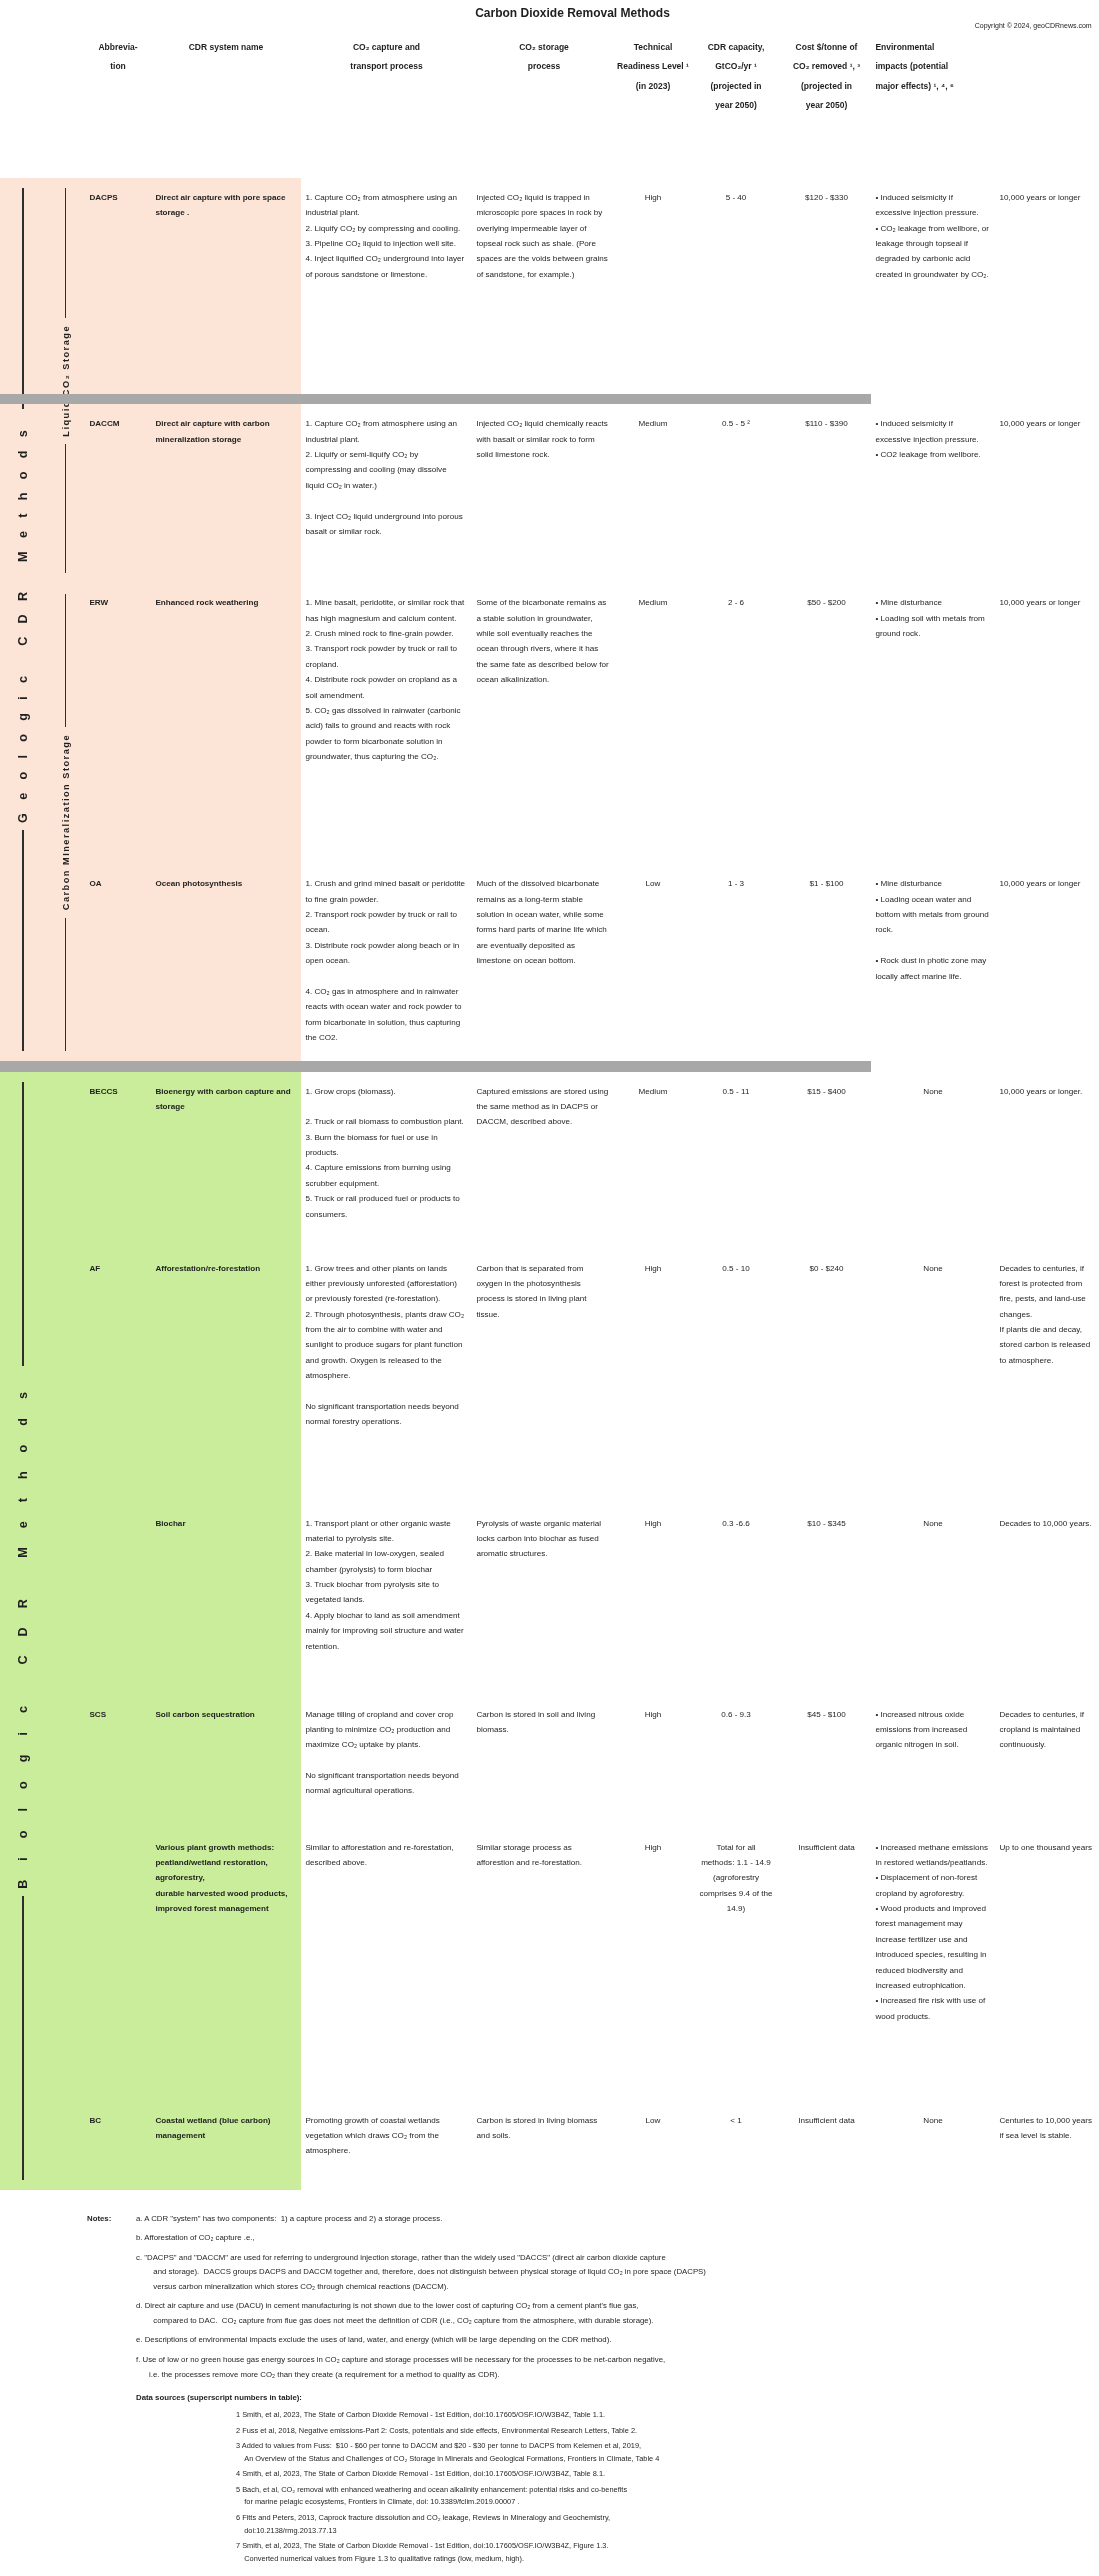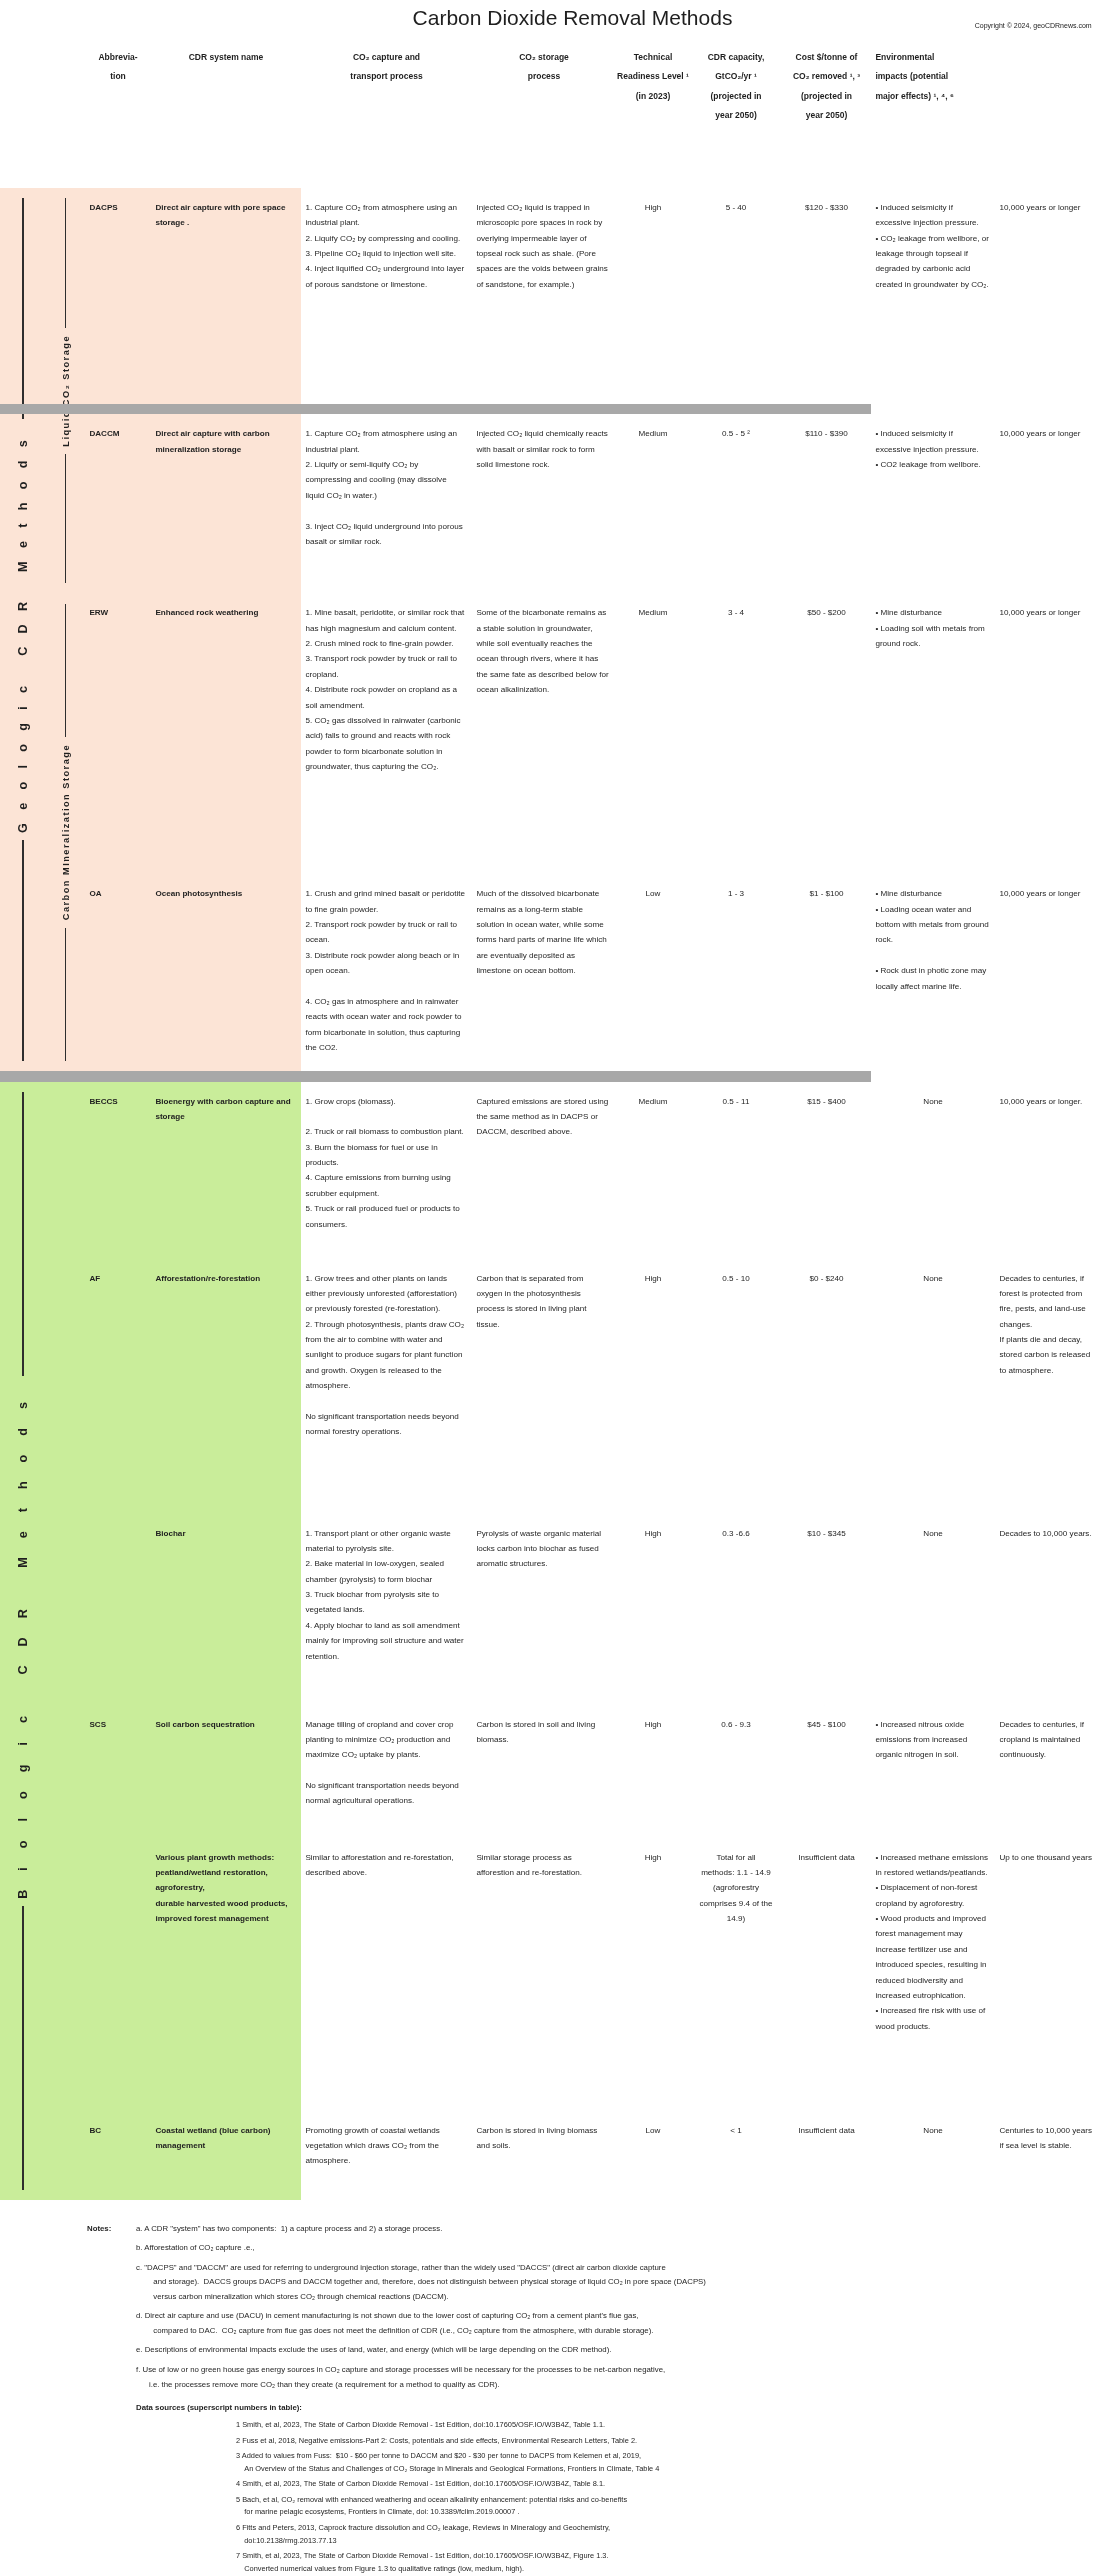--- a/index.html
+++ b/index.html
@@ -1,21 +1,21 @@
 <!DOCTYPE html>
 <html style="font-size:11.8px"><head>
 <meta charset="utf-8">
 <style>
   html,body{margin:0;padding:0;}
   body{
     width:1099px;height:2576px;overflow:hidden;position:relative;
     background:#ffffff;color:#1f1f1f;
     font-family:"Liberation Sans", sans-serif;
   }
-  .title{ text-align:center;font-size:21px;font-weight:normal;padding-top:5.9px;margin-left:46px; }
+  .title{ text-align:center;font-size:12px;font-weight:bold;padding-top:5.9px;margin-left:46px; }
   .copyright{ position:absolute;top:22px;right:7.4px;font-size:7px;color:#222; }
 
   .tbl{
     display:grid;
     grid-template-columns:46px 39px 66px 150px 171px 144px 74px 92px 89px 124px 103px;
   }
   .hdr{ margin-top:14.8px; grid-template-rows:111px; }
   .hd{
     font-weight:bold;font-size:8.5px;text-align:center;
     white-space:pre-line;line-height:2.3;padding-top:3px;z-index:1;
@@ -145,21 +145,21 @@
 
   <div class="cell b" style="grid-area:4/3">ERW</div>
   <div class="cell b" style="grid-area:4/4">Enhanced rock weathering</div>
   <div class="cell" style="grid-area:4/5">1. Mine basalt, peridotite, or similar rock that has high magnesium and calcium content.
 2. Crush mined rock to fine-grain powder.
 3. Transport rock powder by truck or rail to cropland.
 4. Distribute rock powder on cropland as a soil amendment.
 5. CO₂ gas dissolved in rainwater (carbonic acid) falls to ground and reacts with rock powder to form bicarbonate solution in groundwater, thus capturing the CO₂.</div>
   <div class="cell" style="grid-area:4/6">Some of the bicarbonate remains as a stable solution in groundwater, while soil eventually reaches the ocean through rivers, where it has the same fate as described below for ocean alkalinization.</div>
   <div class="cell c" style="grid-area:4/7">Medium</div>
-  <div class="cell c" style="grid-area:4/8">3 - 4</div>
+  <div class="cell c" style="grid-area:4/8">2 - 6</div>
   <div class="cell c" style="grid-area:4/9">$50 - $200</div>
   <div class="cell" style="grid-area:4/10">• Mine disturbance
 • Loading soil with metals from ground rock.</div>
   <div class="cell" style="grid-area:4/11">10,000 years or longer</div>
 
   <div class="cell b" style="grid-area:5/3">OA</div>
   <div class="cell b" style="grid-area:5/4">Ocean photosynthesis</div>
   <div class="cell" style="grid-area:5/5">1. Crush and grind mined basalt or peridotite to fine grain powder.
 2. Transport rock powder by truck or rail to ocean.
 3. Distribute rock powder along beach or in open ocean.

